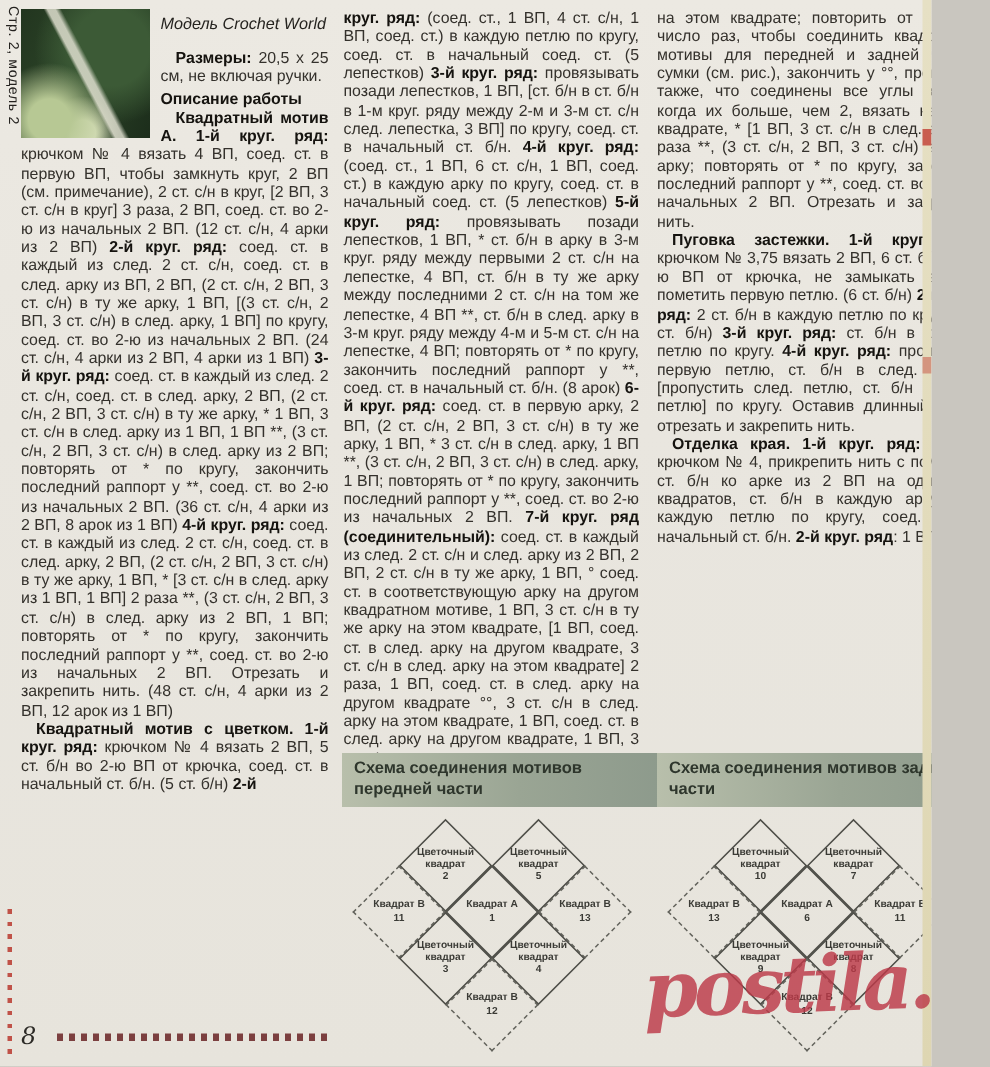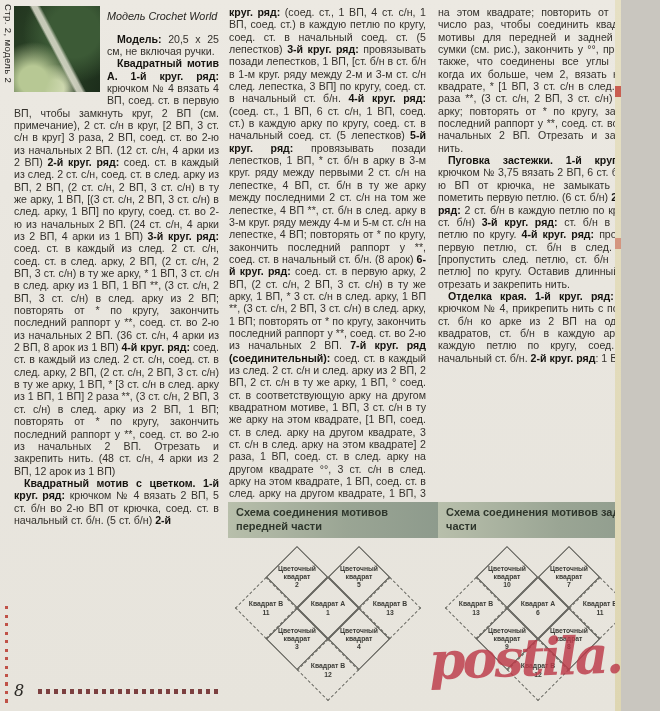--- a/index.html
+++ b/index.html
@@ -69,21 +69,22 @@
 <div id="page">
 
   <div class="side-label">Стр. 2, модель 2</div>
 
   <div class="col" id="col1">
     <div class="photo"></div>
     <div class="caption">
       <div>Модель Crochet World</div>
     </div>
     <div>
-        <p class="para"><b>Модель: </b><span>20,5 x 25 см, не включая ручки.</span></p>
+        <p class="para"><b>Размеры: </b><span>20,5 x 25 см, не включая ручки.</span></p>
+        <div class="sec-heading">Описание работы</div>
         <p class="para"><b>Квадратный мотив А. 1-й круг. ряд: </b><span>крючком № 4 вязать 4 ВП, соед. ст. в первую ВП, чтобы замкнуть круг, 2 ВП (см. примечание), 2 ст. с/н в круг, [2 ВП, 3 ст. с/н в круг] 3 раза, 2 ВП, соед. ст. во 2-ю из начальных 2 ВП. (12 ст. с/н, 4 арки из 2 ВП) </span><b>2-й круг. ряд: </b><span>соед. ст. в каждый из след. 2 ст. с/н, соед. ст. в след. арку из ВП, 2 ВП, (2 ст. с/н, 2 ВП, 3 ст. с/н) в ту же арку, 1 ВП, [(3 ст. с/н, 2 ВП, 3 ст. с/н) в след. арку, 1 ВП] по кругу, соед. ст. во 2-ю из начальных 2 ВП. (24 ст. с/н, 4 арки из 2 ВП, 4 арки из 1 ВП) </span><b>3-й круг. ряд: </b><span>соед. ст. в каждый из след. 2 ст. с/н, соед. ст. в след. арку, 2 ВП, (2 ст. с/н, 2 ВП, 3 ст. с/н) в ту же арку, * 1 ВП, 3 ст. с/н в след. арку из 1 ВП, 1 ВП **, (3 ст. с/н, 2 ВП, 3 ст. с/н) в след. арку из 2 ВП; повторять от * по кругу, закончить последний раппорт у **, соед. ст. во 2-ю из начальных 2 ВП. (36 ст. с/н, 4 арки из 2 ВП, 8 арок из 1 ВП) </span><b>4-й круг. ряд: </b><span>соед. ст. в каждый из след. 2 ст. с/н, соед. ст. в след. арку, 2 ВП, (2 ст. с/н, 2 ВП, 3 ст. с/н) в ту же арку, 1 ВП, * [3 ст. с/н в след. арку из 1 ВП, 1 ВП] 2 раза **, (3 ст. с/н, 2 ВП, 3 ст. с/н) в след. арку из 2 ВП, 1 ВП; повторять от * по кругу, закончить последний раппорт у **, соед. ст. во 2-ю из начальных 2 ВП. Отрезать и закрепить нить. (48 ст. с/н, 4 арки из 2 ВП, 12 арок из 1 ВП)</span></p>
         <p class="para"><b>Квадратный мотив с цветком. 1-й круг. ряд: </b><span>крючком № 4 вязать 2 ВП, 5 ст. б/н во 2-ю ВП от крючка, соед. ст. в начальный ст. б/н. (5 ст. б/н) </span><b>2-й</b></p>
       </div>
   </div>
 
   <div class="col" id="col2">
     <div>
         <p class="para noindent"><b>круг. ряд: </b><span>(соед. ст., 1 ВП, 4 ст. с/н, 1 ВП, соед. ст.) в каждую петлю по кругу, соед. ст. в начальный соед. ст. (5 лепестков) </span><b>3-й круг. ряд: </b><span>провязывать позади лепестков, 1 ВП, [ст. б/н в ст. б/н в 1-м круг. ряду между 2-м и 3-м ст. с/н след. лепестка, 3 ВП] по кругу, соед. ст. в начальный ст. б/н. </span><b>4-й круг. ряд: </b><span>(соед. ст., 1 ВП, 6 ст. с/н, 1 ВП, соед. ст.) в каждую арку по кругу, соед. ст. в начальный соед. ст. (5 лепестков) </span><b>5-й круг. ряд: </b><span>провязывать позади лепестков, 1 ВП, * ст. б/н в арку в 3-м круг. ряду между первыми 2 ст. с/н на лепестке, 4 ВП, ст. б/н в ту же арку между последними 2 ст. с/н на том же лепестке, 4 ВП **, ст. б/н в след. арку в 3-м круг. ряду между 4-м и 5-м ст. с/н на лепестке, 4 ВП; повторять от * по кругу, закончить последний раппорт у **, соед. ст. в начальный ст. б/н. (8 арок) </span><b>6-й круг. ряд: </b><span>соед. ст. в первую арку, 2 ВП, (2 ст. с/н, 2 ВП, 3 ст. с/н) в ту же арку, 1 ВП, * 3 ст. с/н в след. арку, 1 ВП **, (3 ст. с/н, 2 ВП, 3 ст. с/н) в след. арку, 1 ВП; повторять от * по кругу, закончить последний раппорт у **, соед. ст. во 2-ю из начальных 2 ВП. </span><b>7-й круг. ряд (соединительный): </b><span>соед. ст. в каждый из след. 2 ст. с/н и след. арку из 2 ВП, 2 ВП, 2 ст. с/н в ту же арку, 1 ВП, ° соед. ст. в соответствующую арку на другом квадратном мотиве, 1 ВП, 3 ст. с/н в ту же арку на этом квадрате, [1 ВП, соед. ст. в след. арку на другом квадрате, 3 ст. с/н в след. арку на этом квадрате] 2 раза, 1 ВП, соед. ст. в след. арку на другом квадрате °°, 3 ст. с/н в след. арку на этом квадрате, 1 ВП, соед. ст. в след. арку на другом квадрате, 1 ВП, 3 ст. с/н в ту же арку</span></p>
       </div>
   </div>

